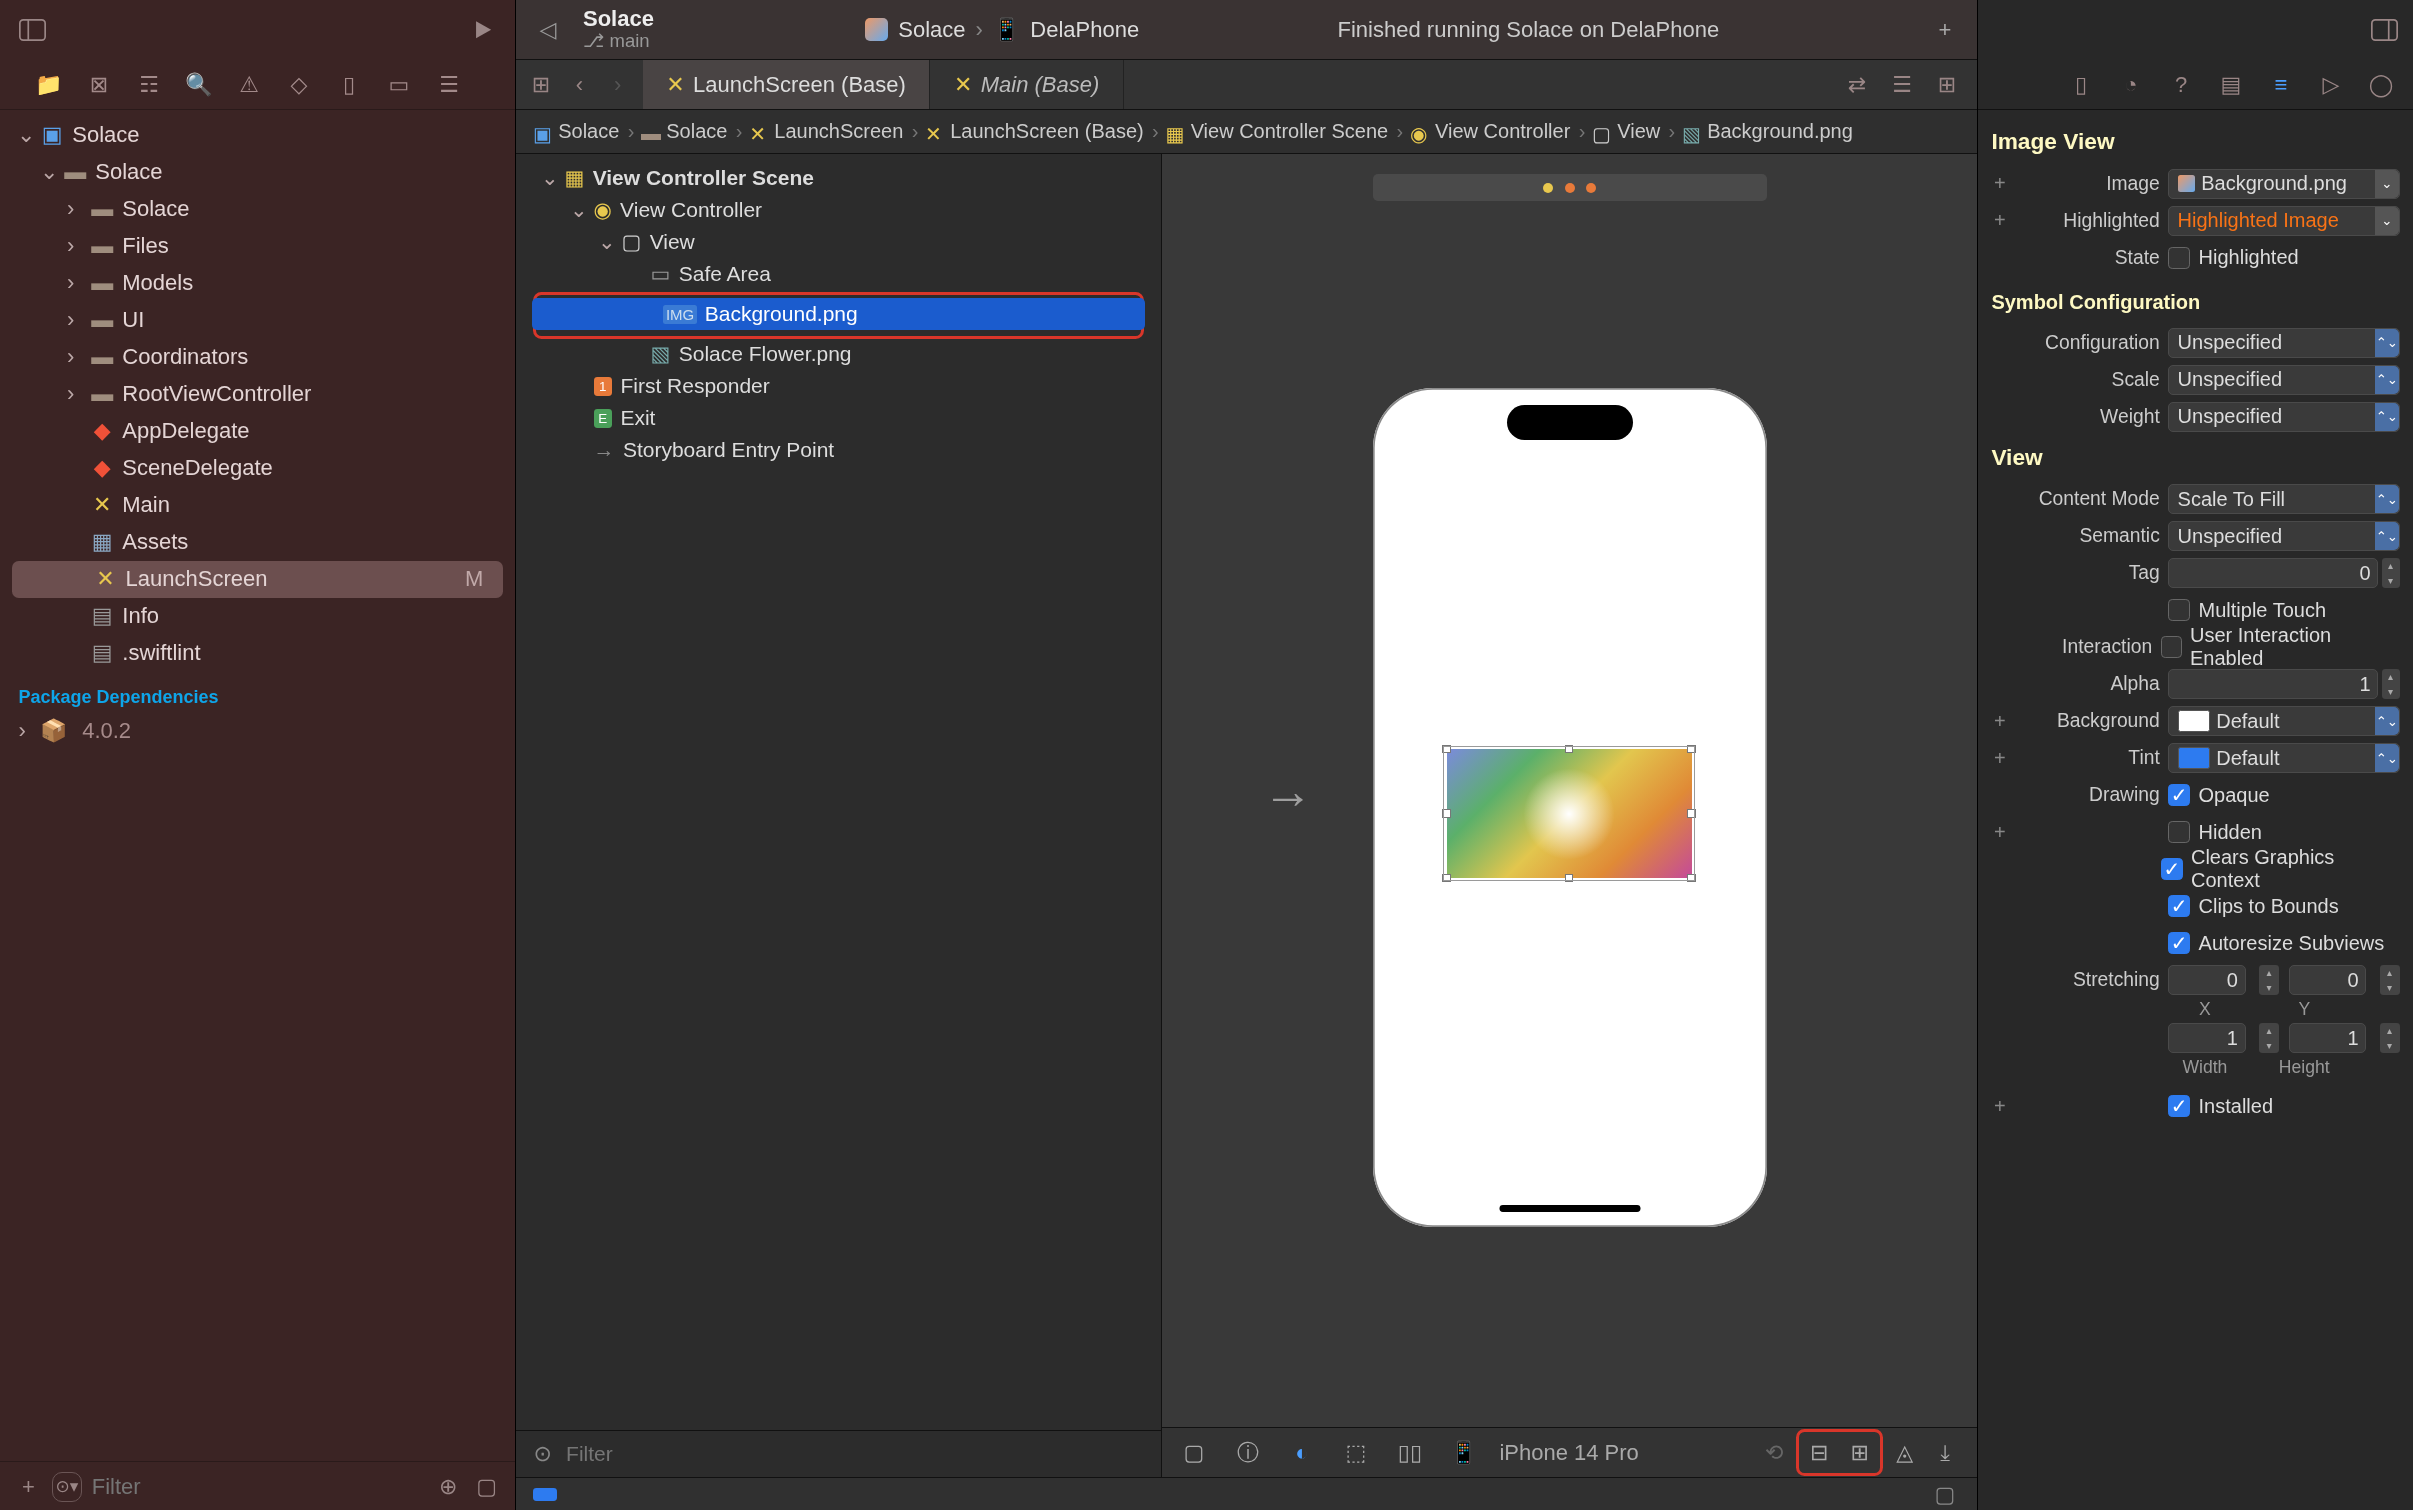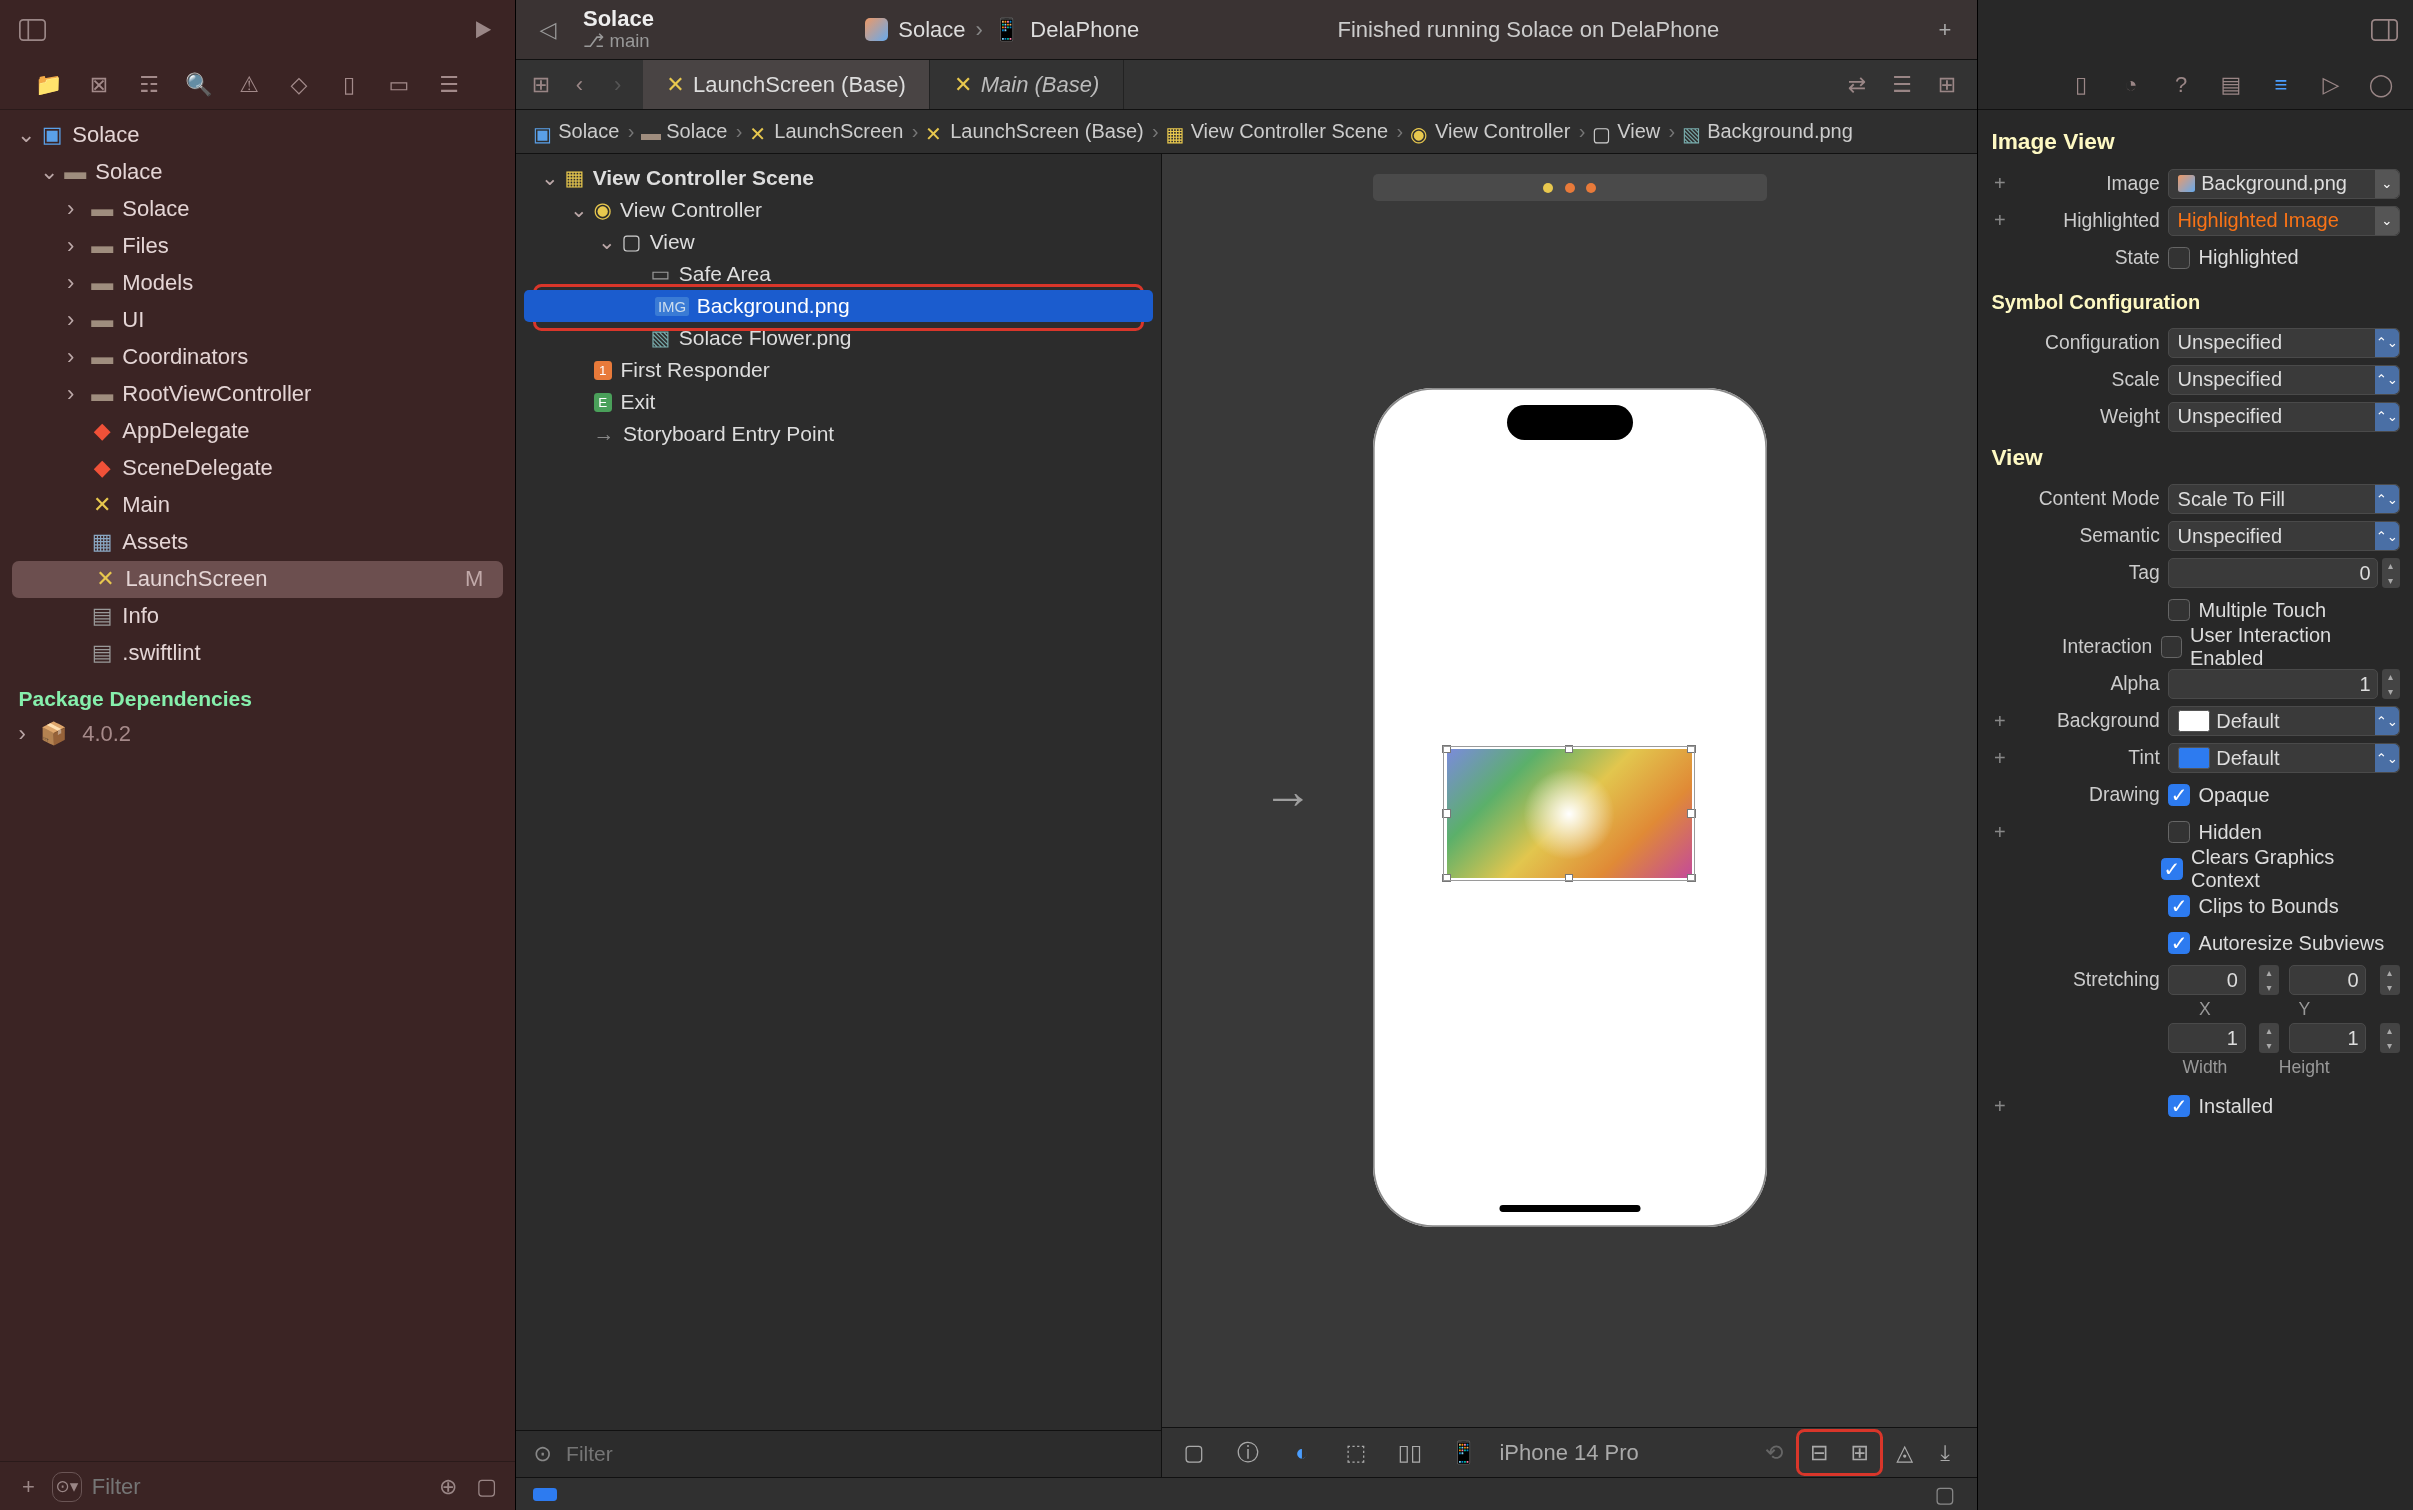--- a/index.html
+++ b/index.html
@@ -18,21 +18,21 @@
 .file-tree { flex:1; overflow:auto; padding: 6.7px 0; }
 .tree-row { display:flex; align-items:center; height:37px; padding-left: 17px; gap:8.4px; }
 .tree-row.indent-1 { padding-left: 40px; }
 .tree-row.indent-2 { padding-left: 67px; }
 .tree-row.selected { background:#6c4f4f; border-radius:6.7px; margin:0 11.7px; padding-left: 82px; }
 .chevron { width:15px; color:#bba7a7; }
 .file-icon { width:23.5px; height:23.5px; display:inline-flex; align-items:center; justify-content:center; }
 .tree-row span.label { color:#e4d5d5; }
 .badge-m { margin-left:auto; margin-right:20px; color:#c1a9a9; }
 
-.pkg-header { padding: 15px 18.5px 5px; font-weight:600; color:#86efac; font-size:21px; }
+.pkg-header { padding: 15px 18.5px 5px; font-weight:600; color:#0ea5e9; font-size:18px; }
 .pkg-row { display:flex; align-items:center; gap:8.4px; padding:5px 18.5px; }
 
 .sidebar-filter { height:50px; display:flex; align-items:center; gap:10px; padding:0 13.4px; border-top:0.8px solid #2a1a1a; }
 .sidebar-filter input { flex:1; background:transparent; border:none; color:#ccc; font-size:22px; outline:none; }
 .sidebar-filter .lefticons, .sidebar-filter .righticons { display:flex; gap:8.4px; }
 
 
 .main { flex:1; display:flex; flex-direction:column; background:#2b2b2b; }
 .main-toolbar { height:60px; background:#3a3333; display:flex; align-items:center; padding:0 17px; gap:20px; border-bottom:0.8px solid #111; }
 .scheme-pill { display:flex; align-items:center; gap:10px; }
@@ -51,21 +51,21 @@
 .bcicon { width:18.5px; height:18.5px; display:inline-block; }
 
 .editor-split { flex:1; display:flex; }
 .outline { width:646px; background:#2c2c2c; border-right:0.8px solid #111; display:flex; flex-direction:column; }
 .outline-tree { flex:1; padding:8.4px 0; }
 .orow { display:flex; align-items:center; height:32px; gap:8.4px; font-size:21px; }
 .orow.i1{padding-left:25px}.orow.i2{padding-left:54px}.orow.i3{padding-left:82px}.orow.i4{padding-left:111px}
 .orow.selected-bg { background:#1b5cce; color:#fff; margin:0 8.4px; border-radius:5px; padding-left:131px; position:relative; }
 .highlight-red { position:absolute; left:8.4px; right:8.4px; border:3.4px solid #d9362a; border-radius:8.4px; pointer-events:none; }
 .orow-wrap { position:relative; margin:0 8.4px; }
-.orow-wrap .orow { margin:0;gap:8px; }
+.orow-wrap .orow { margin:8px;gap:8px; }
 
 .outline-filter { height:47px; display:flex; align-items:center; border-top:0.8px solid #111; padding:0 11.7px; gap:8.4px; }
 .outline-filter input { flex:1; background:transparent; border:none; color:#ccc; font-size:21px; outline:none; }
 
 .canvas-area { flex:1; background:#393939; display:flex; flex-direction:column; position:relative; }
 .canvas { flex:1; position:relative; display:flex; align-items:center; justify-content:center; }
 .arrow-left { position:absolute; left:101px; top:50%; transform:translateY(-50%); color:#9e9e9e; font-size:50px; }
 .device-title { position:absolute; top:20px; width:394px; height:27px; background:#4a4a4a; border-radius:5px; display:flex; align-items:center; justify-content:center; gap:11.7px; }
 .tl-dot { width:10px; height:10px; border-radius:50%; }
 .phone { width:394px; height:839px; background:#fff; border-radius:60px; position:relative; margin-top:34px; box-shadow:0 0 0 1.7px #8a8a8a inset; }

